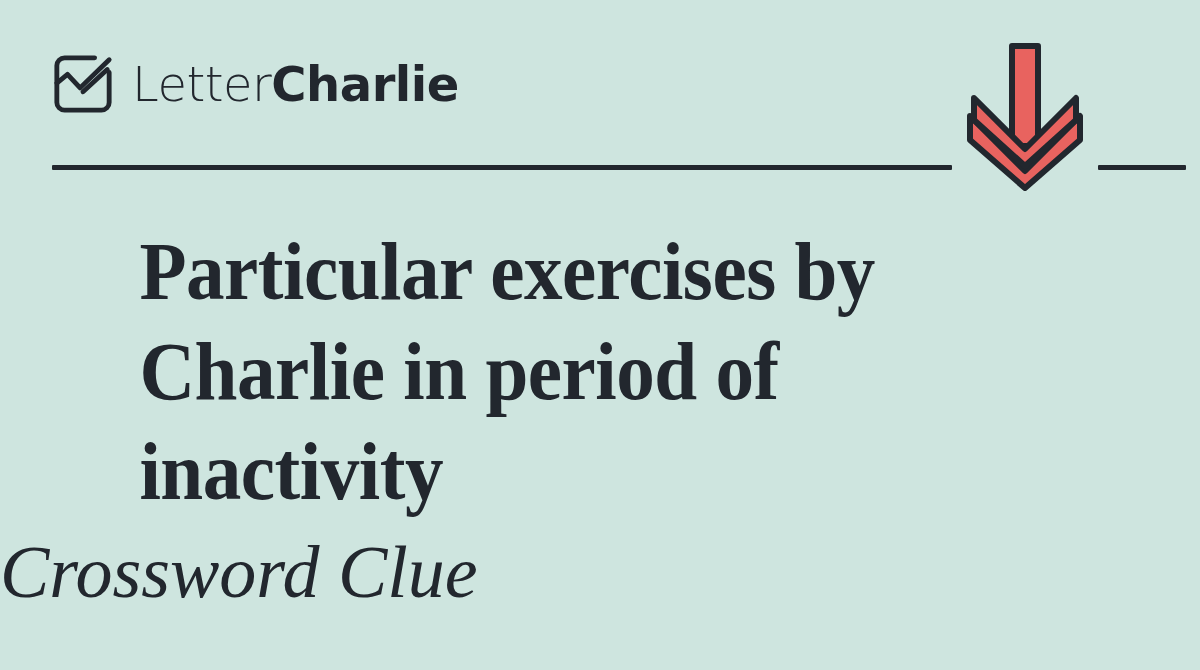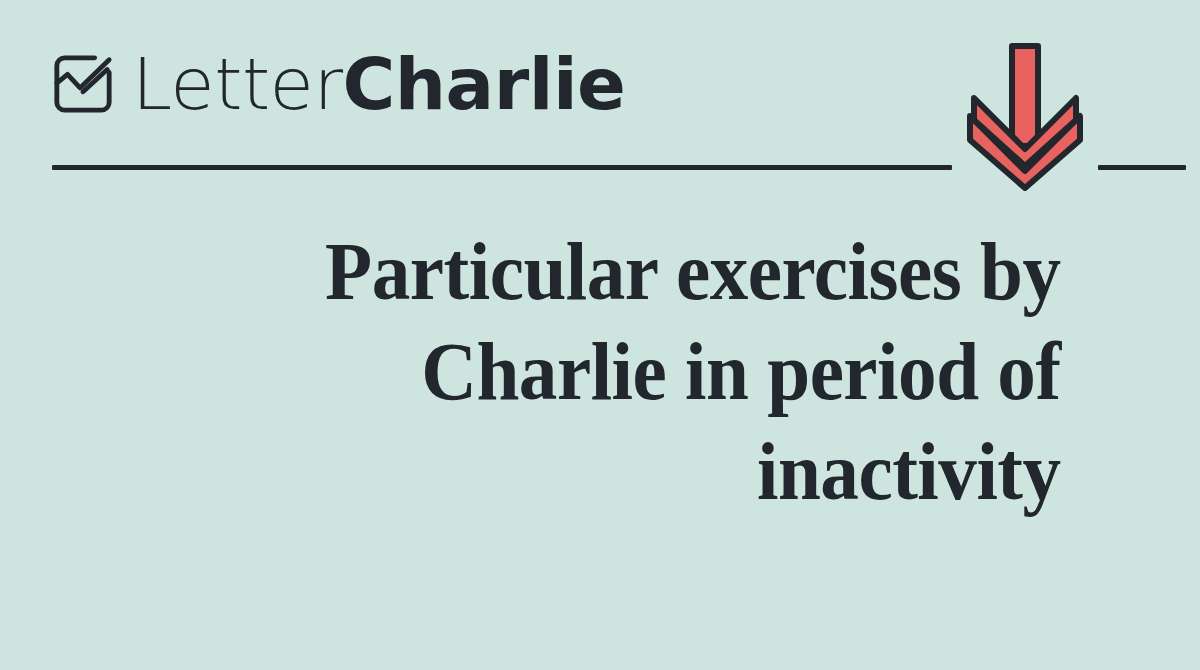--- a/index.html
+++ b/index.html
@@ -36,21 +36,21 @@
   .brand-mark {
     width: 62px;
     height: 62px;
     margin-right: 18px;
     flex: 0 0 auto;
     display: block;
   }
 
   .brand-wordmark {
     font-family: "DejaVu Sans", "Liberation Sans", sans-serif;
-    font-size: 72px;
+    font-size: 48px;
     line-height: 1;
     letter-spacing: -0.5px;
     color: #22272e;
     white-space: nowrap;
     display: flex;
     align-items: baseline;
   }
   .brand-word-light {
     font-weight: 300;
   }
@@ -86,21 +86,21 @@
     height: 152px;
     display: block;
   }
 
   
   .clue-block {
     position: absolute;
     left: 0;
     top: 222px;
     width: 1200px;
-    text-align: right;
+    text-align: left;
   }
 
   .clue-title {
     font-family: "Liberation Serif", "DejaVu Serif", serif;
     font-weight: 700;
     font-size: 82px;
     line-height: 100px;
     color: #22272e;
     margin: 0;
     padding: 0 110px;
@@ -152,15 +152,16 @@
 
     <path d="M10 76 L65 131 L120 76 L120 100 L65 148 L10 100 Z" fill="#e8635f" stroke="#22272e" stroke-width="6" stroke-linejoin="round"></path>
 
     <path d="M14 58 L65 109 L116 58 L116 80 L65 126 L14 80 Z" fill="#e8635f" stroke="#22272e" stroke-width="6" stroke-linejoin="round"></path>
   </svg>
 
   <div class="divider-right"></div>
 
   <div class="clue-block">
     <h1 class="clue-title">Particular exercises by Charlie in period of inactivity</h1>
+    <div class="clue-subtitle">Crossword Clue</div>
   </div>
 
 </div>
 
 </body></html>

